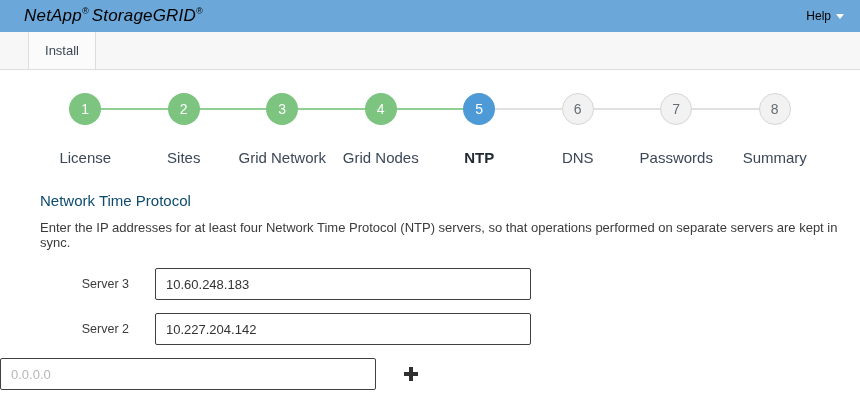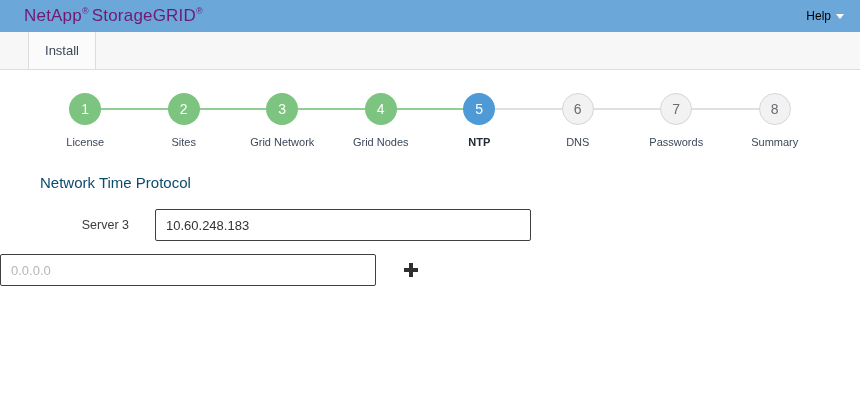--- a/index.html
+++ b/index.html
@@ -15,24 +15,25 @@
   .header {
     height: 32px;
     background: #6ba7d8;
     display: flex;
     align-items: center;
     justify-content: space-between;
     padding: 0 12px 0 24px;
     position: relative;
   }
   .brand {
-    color: #701a75;
+    color: #000000;
     font-size: 17px;
     letter-spacing: .2px;
     white-space: nowrap;
+    font-style: italic;
   }
   .brand .reg {
     font-size: 9px;
     vertical-align: super;
     line-height: 0;
   }
   .brand .sgrid { margin-left: 3px; }
   .help {
     color: #000000;
     font-size: 12px;
@@ -131,22 +132,22 @@
     cursor: pointer;
   }
   .circle.done    { background: #7cc47f; }
   .circle.active  { background: #4e9ad6; }
   .circle.todo    {
     background: #f2f2f2;
     color: #666c74;
     border: 1px solid #d6d6d6;
   }
   .step-label {
-    margin-top: 10px;
-    font-size: 11px;
+    margin-top: 23px;
+    font-size: 15px;
     color: #3c4858;
     white-space: nowrap;
   }
   .step-label.current { font-weight: bold; color: #222a33; }
 
   
   .section-title {
     margin: 26px 0 0 40px;
     font-size: 15px;
     color: #0c4a6e;
@@ -293,25 +294,30 @@
         <div class="step-circle-row">
           <div class="line left grey"></div>
           <div class="line right hidden"></div>
           <div class="circle todo">8</div>
         </div>
         <div class="step-label">Summary</div>
       </div>
     </div>
 
   <div class="section-title">Network Time Protocol</div>
+  <div class="section-desc">Enter the IP addresses for at least four Network Time Protocol (NTP) servers, so that operations performed on separate servers are kept in sync.</div>
 
   <div class="form" id="form">
       <div class="form-row">
         <div class="form-label">Server 3</div>
         <input type="text" class="form-input" placeholder="0.0.0.0" value="10.60.248.183" style="">
+      </div>
+      <div class="form-row">
+        <div class="form-label">Server 2</div>
+        <input type="text" class="form-input" placeholder="0.0.0.0" value="10.227.204.142" style="">
       </div>
       <div class="form-row">
         <input type="text" class="form-input" placeholder="0.0.0.0" value="" style="">
         <button class="add-btn">
           <span class="plus"></span>
         </button>
       </div>
     </div>
 
 </div>

